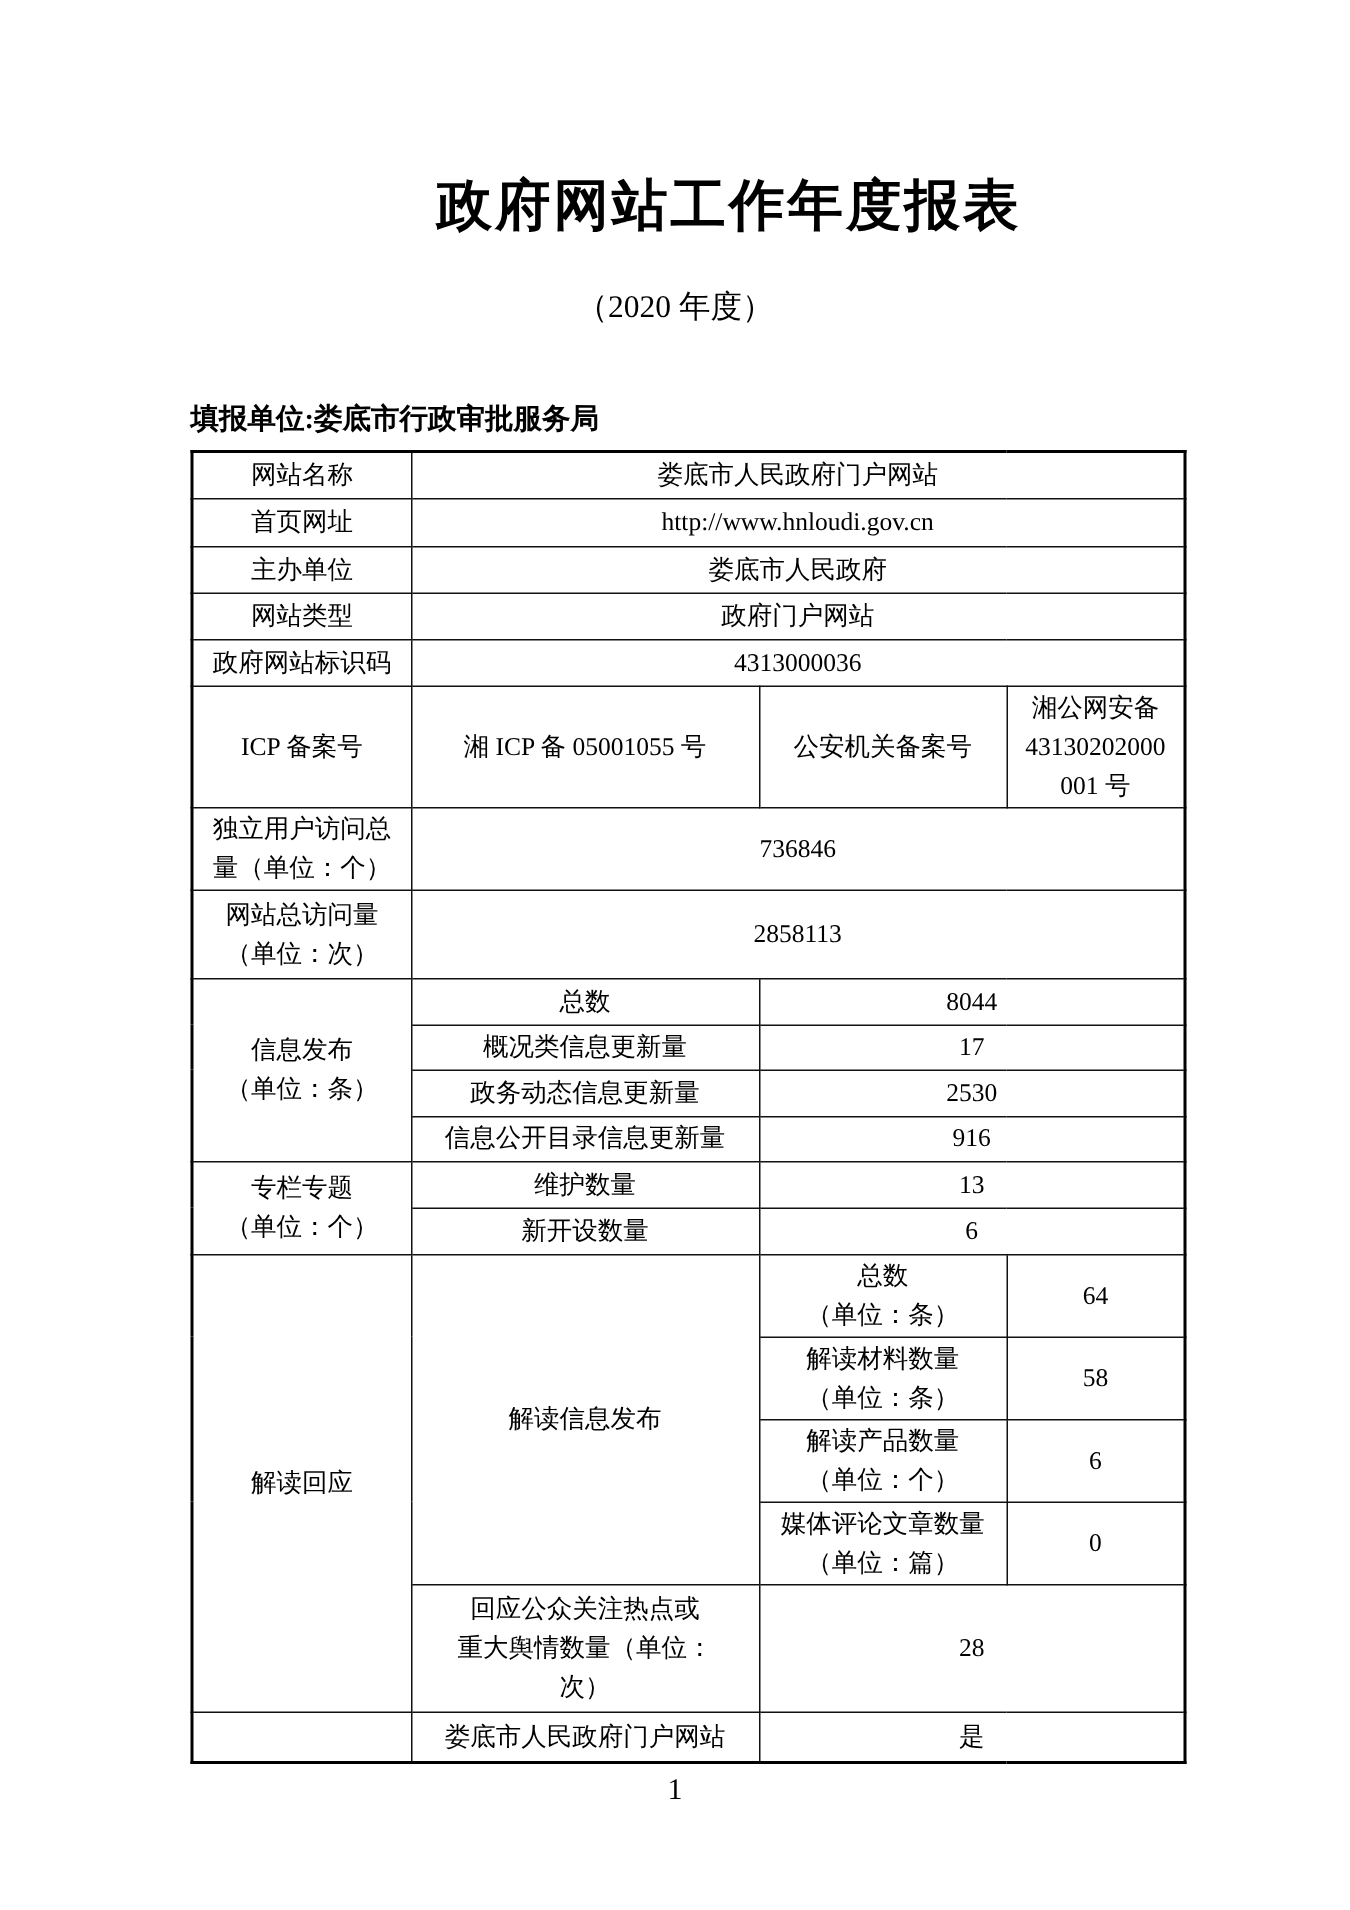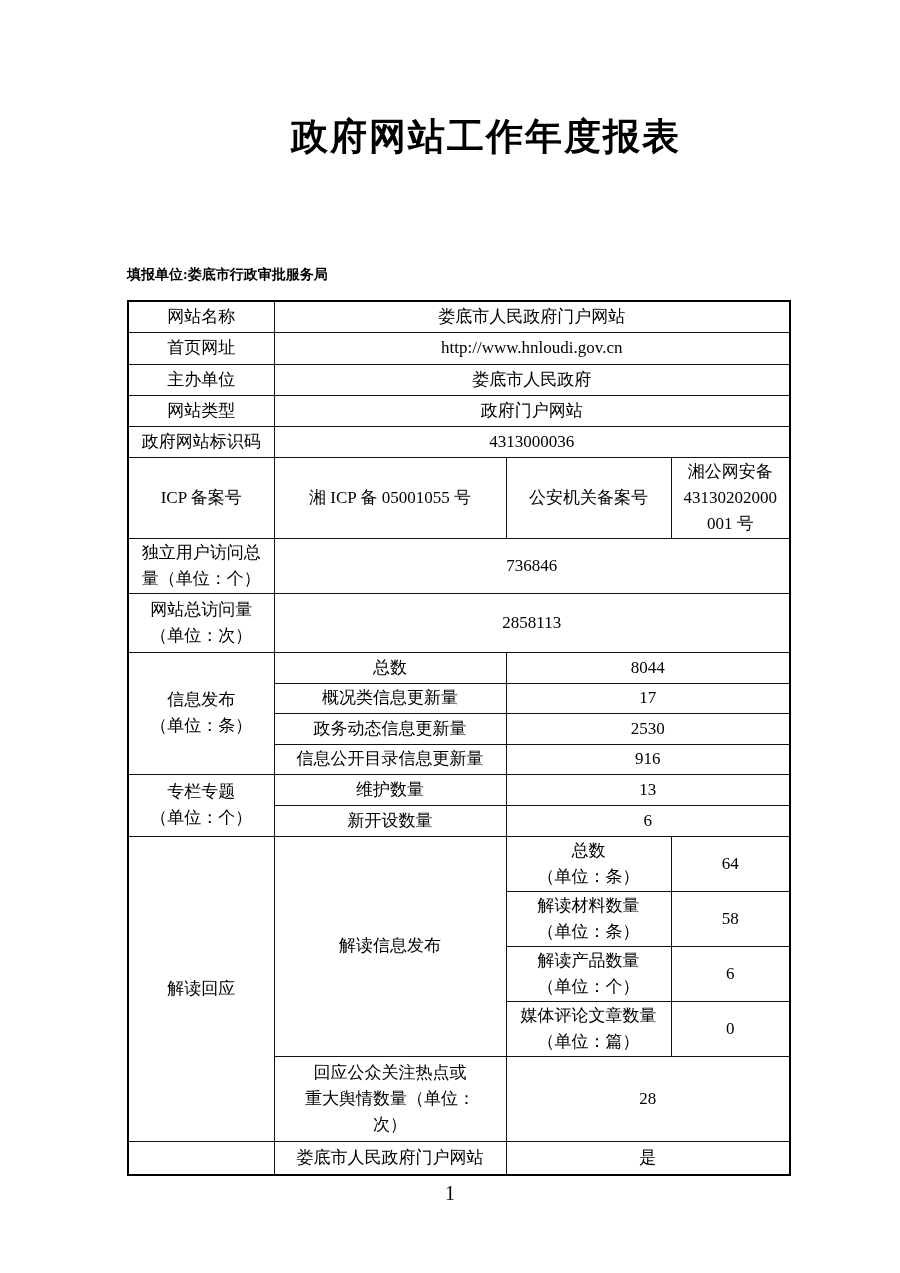--- a/index.html
+++ b/index.html
@@ -30,21 +30,21 @@
     top: 190px;
     left: 0;
     width: 900px;
     text-align: center;
     font-size: 21px;
   }
   .unit {
     position: absolute;
     top: 266px;
     left: 127px;
-    font-size: 14px;
+    font-size: 19px;
     font-weight: bold;
   }
   table.report {
     position: absolute;
     top: 300px;
     left: 127px;
     width: 662px;
     border-collapse: collapse;
     table-layout: fixed;
     border: 2px solid #000;
@@ -68,20 +68,21 @@
     text-align: center;
     font-size: 20px;
   }
 </style>
 </head>
 <body>
 
 <div class="page">
 
   <div class="title">政府网站工作年度报表</div>
+  <div class="subtitle">（2020 年度）</div>
   <div class="unit">填报单位:娄底市行政审批服务局</div>
 
   <table class="report">
     <colgroup>
       <col style="width:146px">
       <col style="width:232px">
       <col style="width:165px">
       <col style="width:119px">
     </colgroup>
     <tbody>

